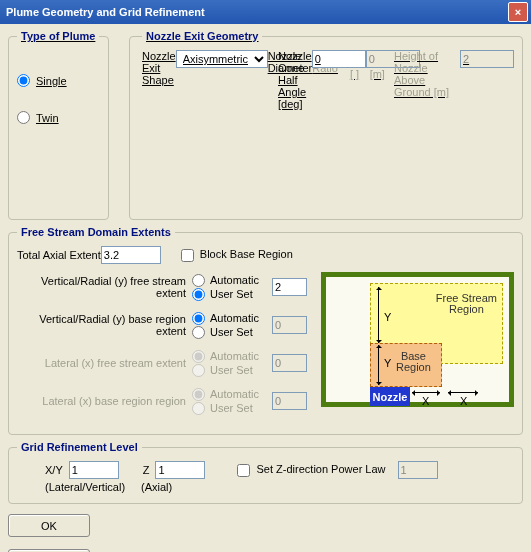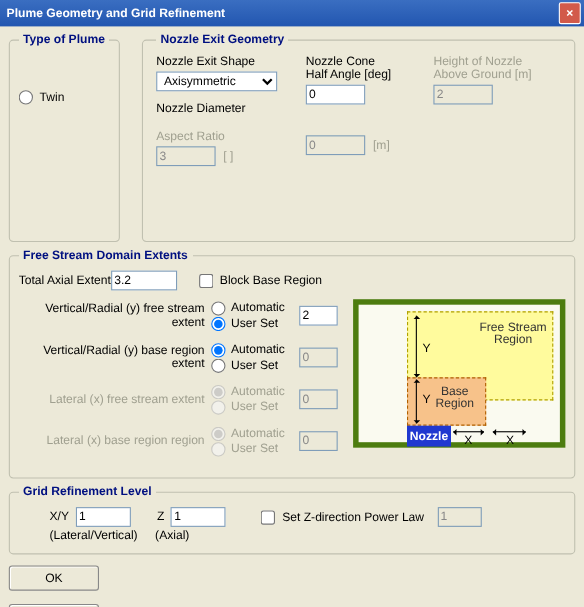--- a/index.html
+++ b/index.html
@@ -10,36 +10,36 @@
 .titlebar-text { flex: 1; }
 .close-btn { width: 20px; height: 20px; background: #d25a4a; border: 1px solid #fff;
   display: flex; align-items: center; justify-content: center; font-weight: bold;
   font-family: Arial, sans-serif; cursor: pointer; color: #fff; border-radius: 2px; }
 
 .win { padding: 6px 8px 8px 8px; }
 
 fieldset { border: 1px solid #c0c0b0; border-radius: 4px; margin: 0; padding: 8px 8px 10px 8px; }
 legend { padding: 0 4px; color: #001080; font-weight: bold; }
 
-.top-row { display: flex; gap: 20px; margin-bottom: 6px; }
+.top-row { display: flex; gap: 20px; margin-bottom: 6px; text-decoration: underline; }
 .fs-plume { width: 118px; height: 190px; }
 .fs-nozzle { flex: 1; height: 190px; padding-left: 12px; }
 
 .lbl { display: block; margin-bottom: 3px; }
 .disabled { color: #a0a090; }
 
 .radio-row { display: flex; align-items: center; gap: 4px; margin: 8px 0; }
 input[type=radio] { margin: 0 2px 0 0; }
 
 select, input[type=text] { font-size: 11px; border: 1px solid #7f9db9; padding: 1px 2px; background: #fff; height: 18px; }
 input[type=text][disabled] { background: #ece9d8; color: #888; }
 input[type=checkbox] { margin: 0 3px 0 0; vertical-align: middle; }
 
 .nozzle-grid { display: grid; grid-template-columns: 130px 110px 120px; column-gap: 6px; }
-.nozzle-col { display: flex; flex-direction: column; }
+.nozzle-col { display: flex; }
 .unit { margin-left: 4px; }
 
 .fs-domain { margin-bottom: 6px; }
 .domain-row1 { display: flex; align-items: center; margin-bottom: 8px; }
 .domain-body { display: flex; gap: 6px; }
 .extent-rows { flex: 1; }
 .ext-row { display: flex; align-items: center; margin-bottom: 8px; min-height: 30px; }
 .ext-label { width: 175px; text-align: right; padding-right: 6px; }
 .ext-radios { width: 80px; }
 .ext-radios label { display: flex; align-items: center; gap: 3px; line-height: 14px; }
@@ -84,20 +84,24 @@
   <span class="titlebar-text">Plume Geometry and Grid Refinement</span>
   <div class="close-btn">×</div>
 </div>
 
 <div class="win">
 
   <div class="top-row">
     <fieldset class="fs-plume">
       <legend>Type of Plume</legend>
       <div style="height:16px"></div>
+      <div class="radio-row">
+        <input type="radio" name="plume" checked="" style="">
+        <span>Single</span>
+      </div>
       <div style="height:8px"></div>
       <div class="radio-row">
         <input type="radio" name="plume" style="">
         <span>Twin</span>
       </div>
     </fieldset>
 
     <fieldset class="fs-nozzle">
       <legend>Nozzle Exit Geometry</legend>
       <div class="nozzle-grid">

